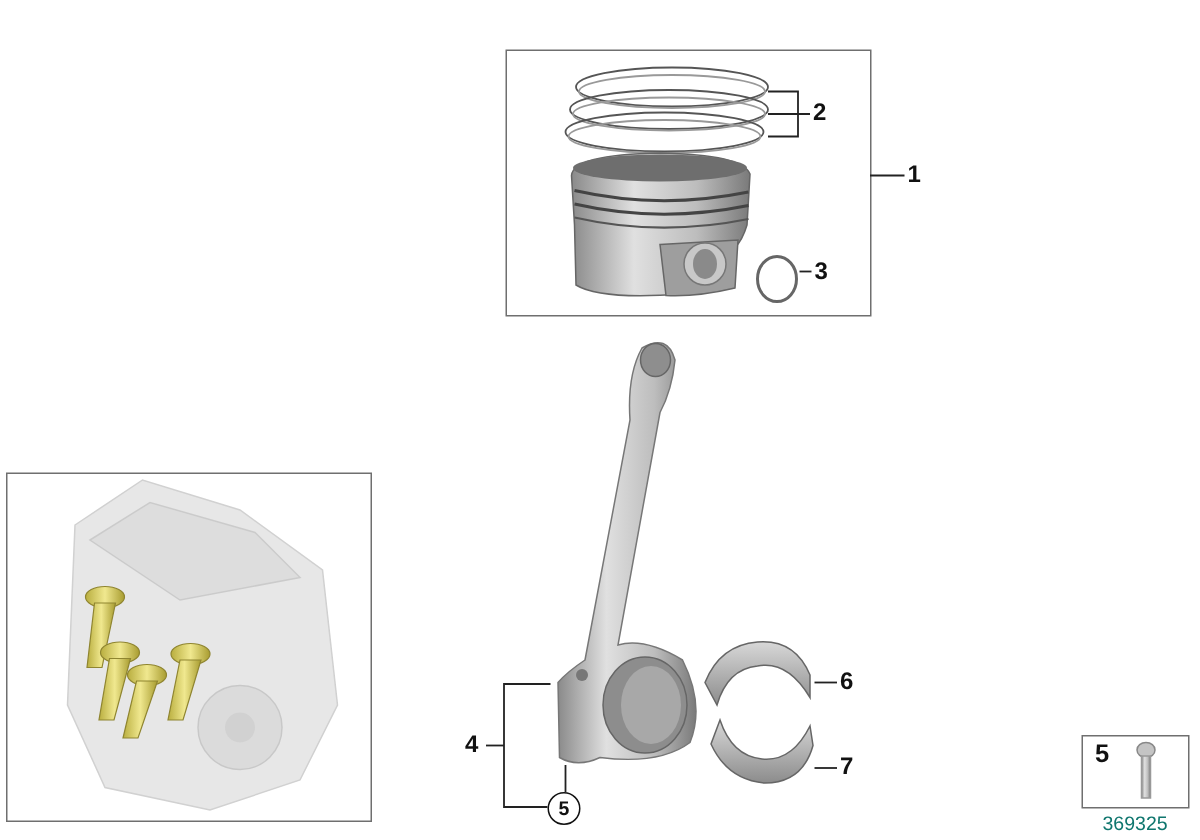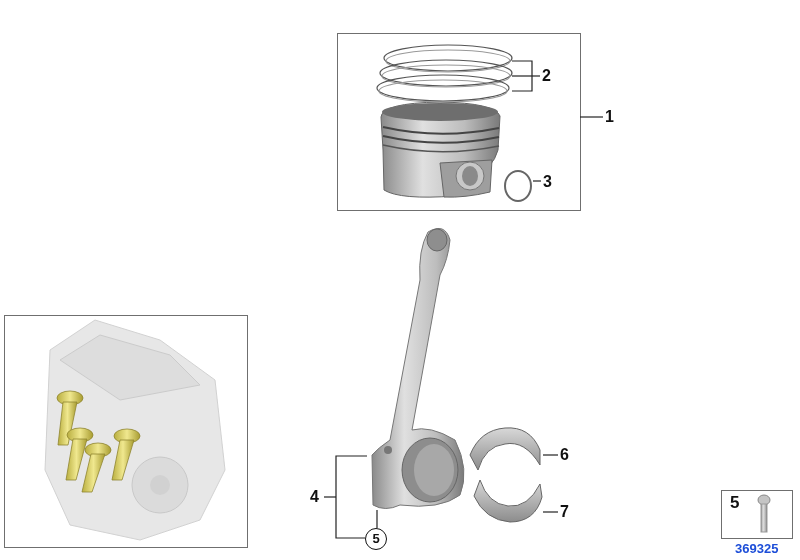--- a/index.html
+++ b/index.html
@@ -1,20 +1,20 @@
 <!DOCTYPE html>
 <html><head>
 <meta charset="utf-8">
 <style>
   html,body{margin:0;padding:0;background:#fff;}
   body{width:800px;height:560px;position:relative;overflow:hidden;font-family:"Liberation Sans",sans-serif;}
   .box{position:absolute;border:1px solid #6f6f6f;background:#fff;}
   .num{position:absolute;font-weight:bold;font-size:16px;color:#111;line-height:1;}
   .circ{position:absolute;width:20px;height:20px;border:1.5px solid #111;border-radius:50%;text-align:center;font-weight:bold;font-size:13px;line-height:20px;color:#111;background:#fff;}
-  .ref{position:absolute;font-size:13px;color:#1d4ed8;font-weight:bold;}
+  .ref{position:absolute;font-size:13px;color:#0f766e;}
   svg{position:absolute;left:0;top:0;}
 </style>
 </head>
 <body>
 
 <div class="box" style="left:337px;top:33px;width:242px;height:176px;"></div>
 
 <div class="box" style="left:4px;top:315px;width:242px;height:231px;"></div>
 
 <div class="box" style="left:721px;top:490px;width:70px;height:47px;"></div>

